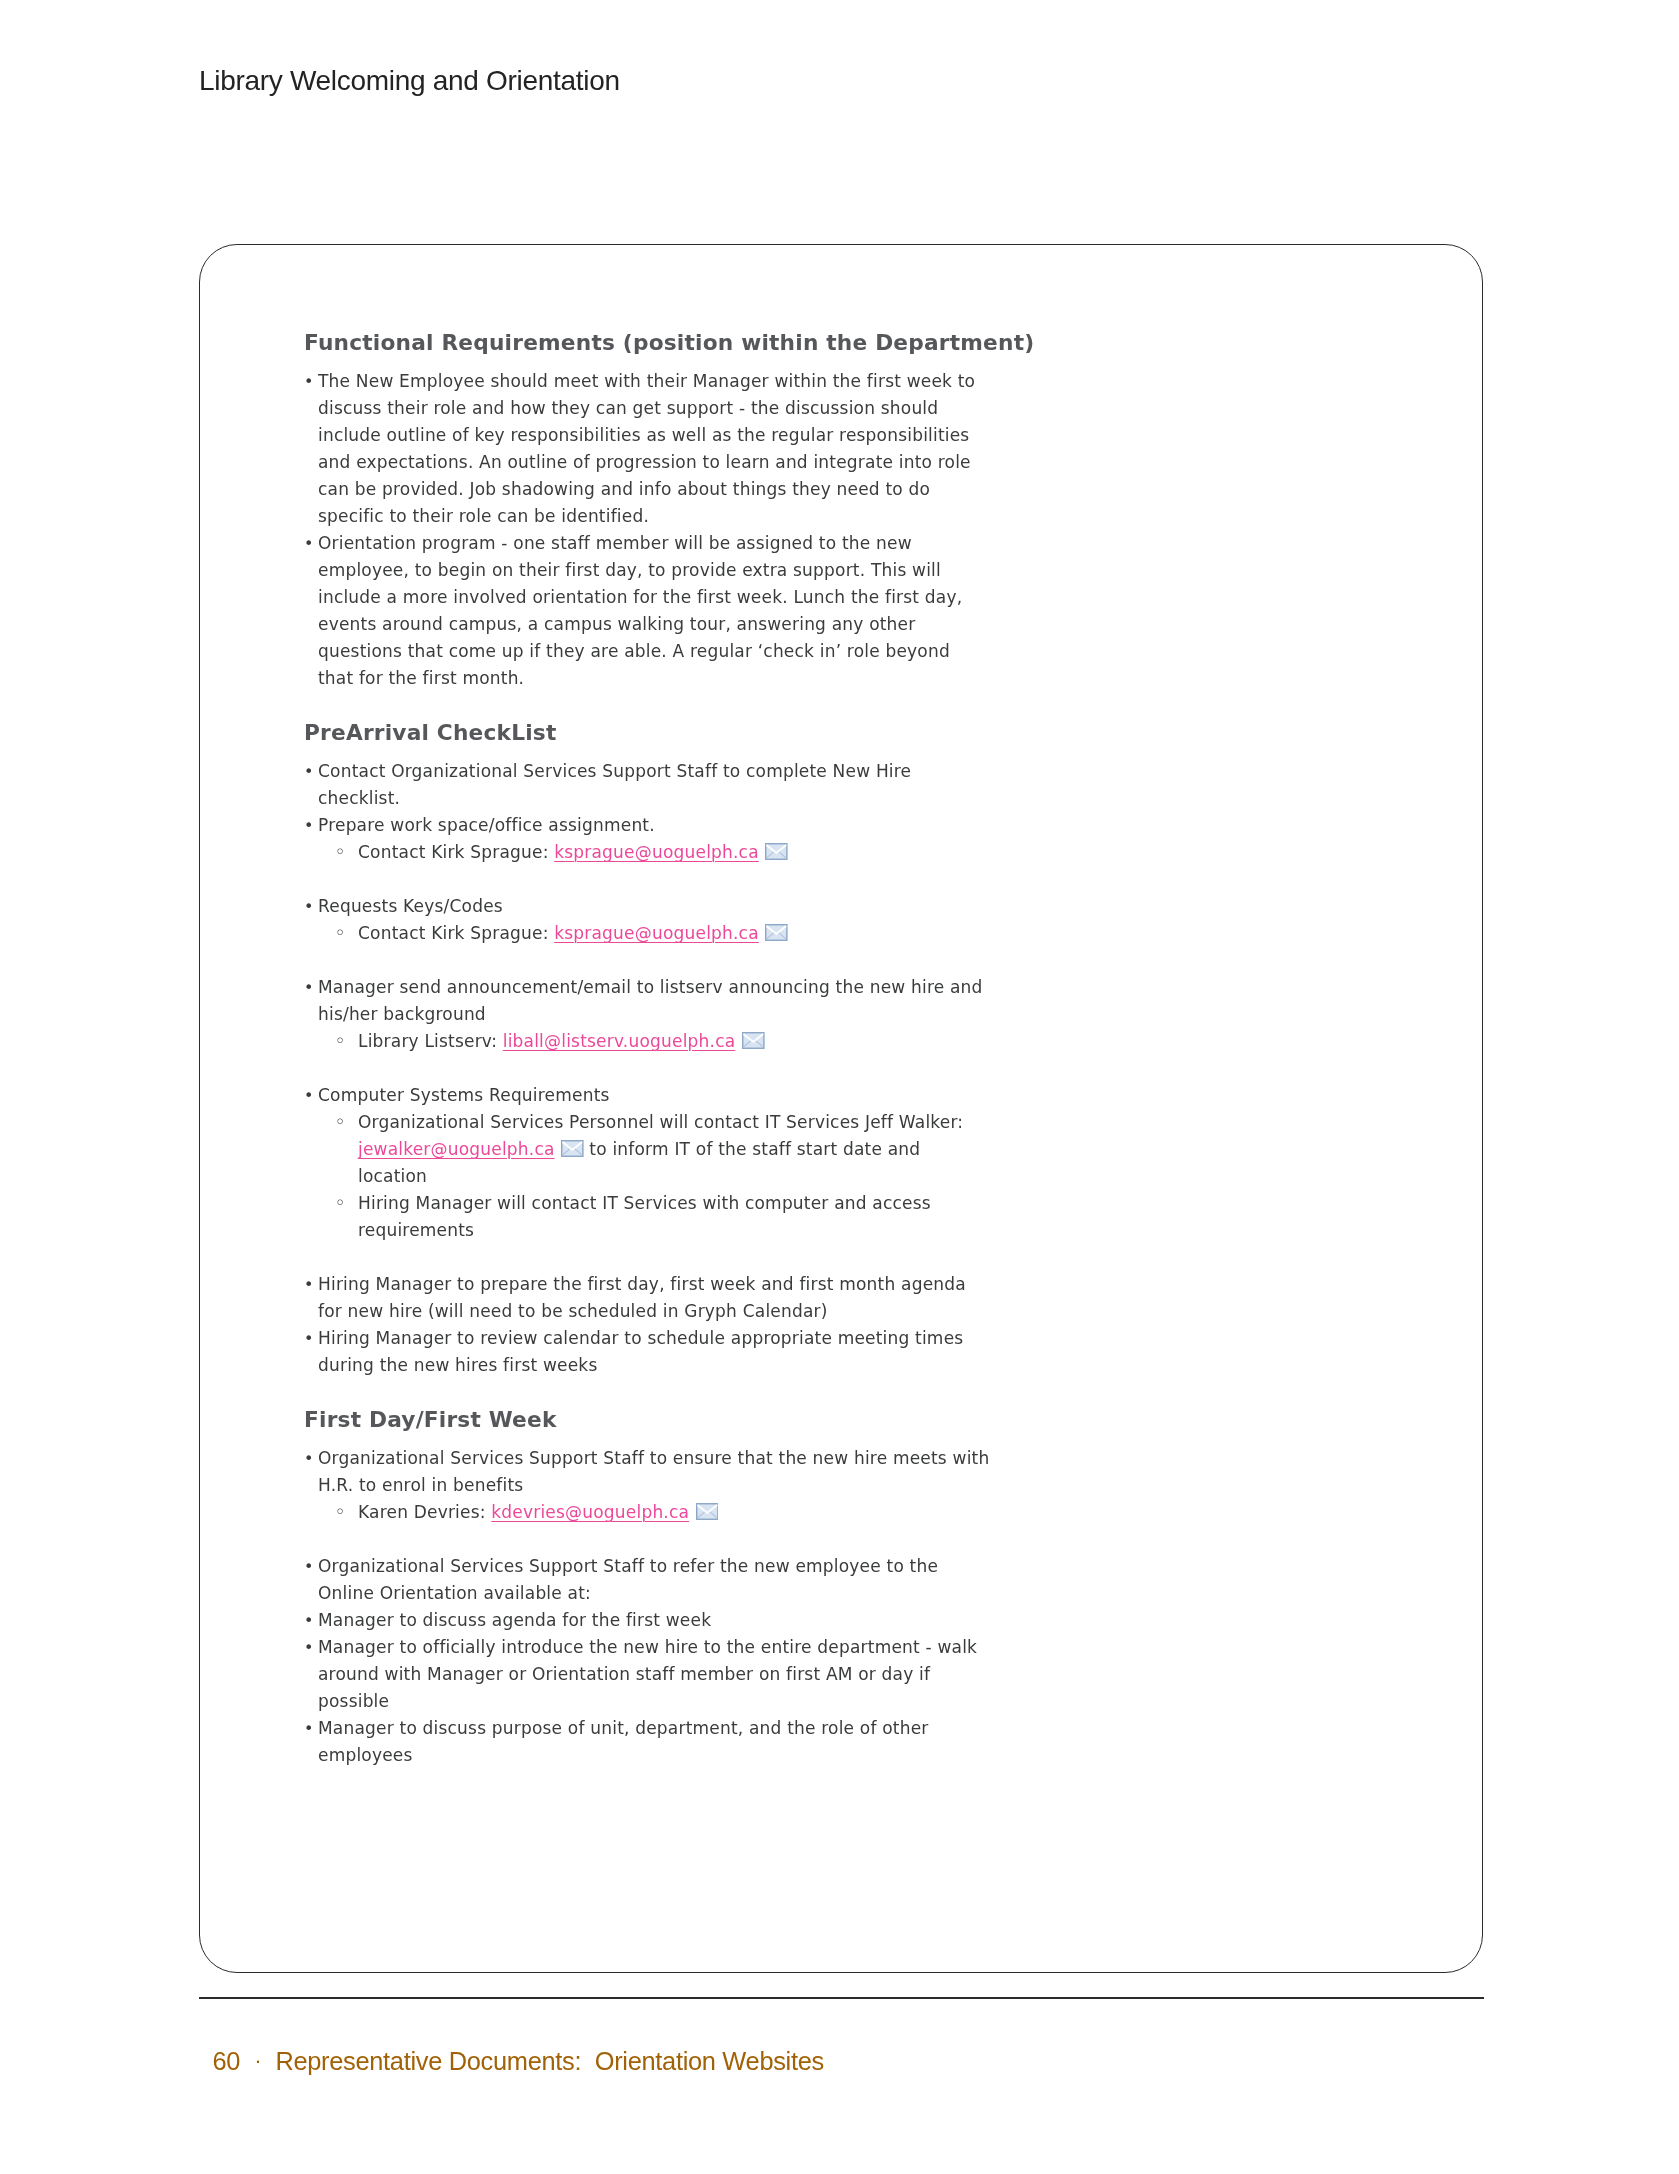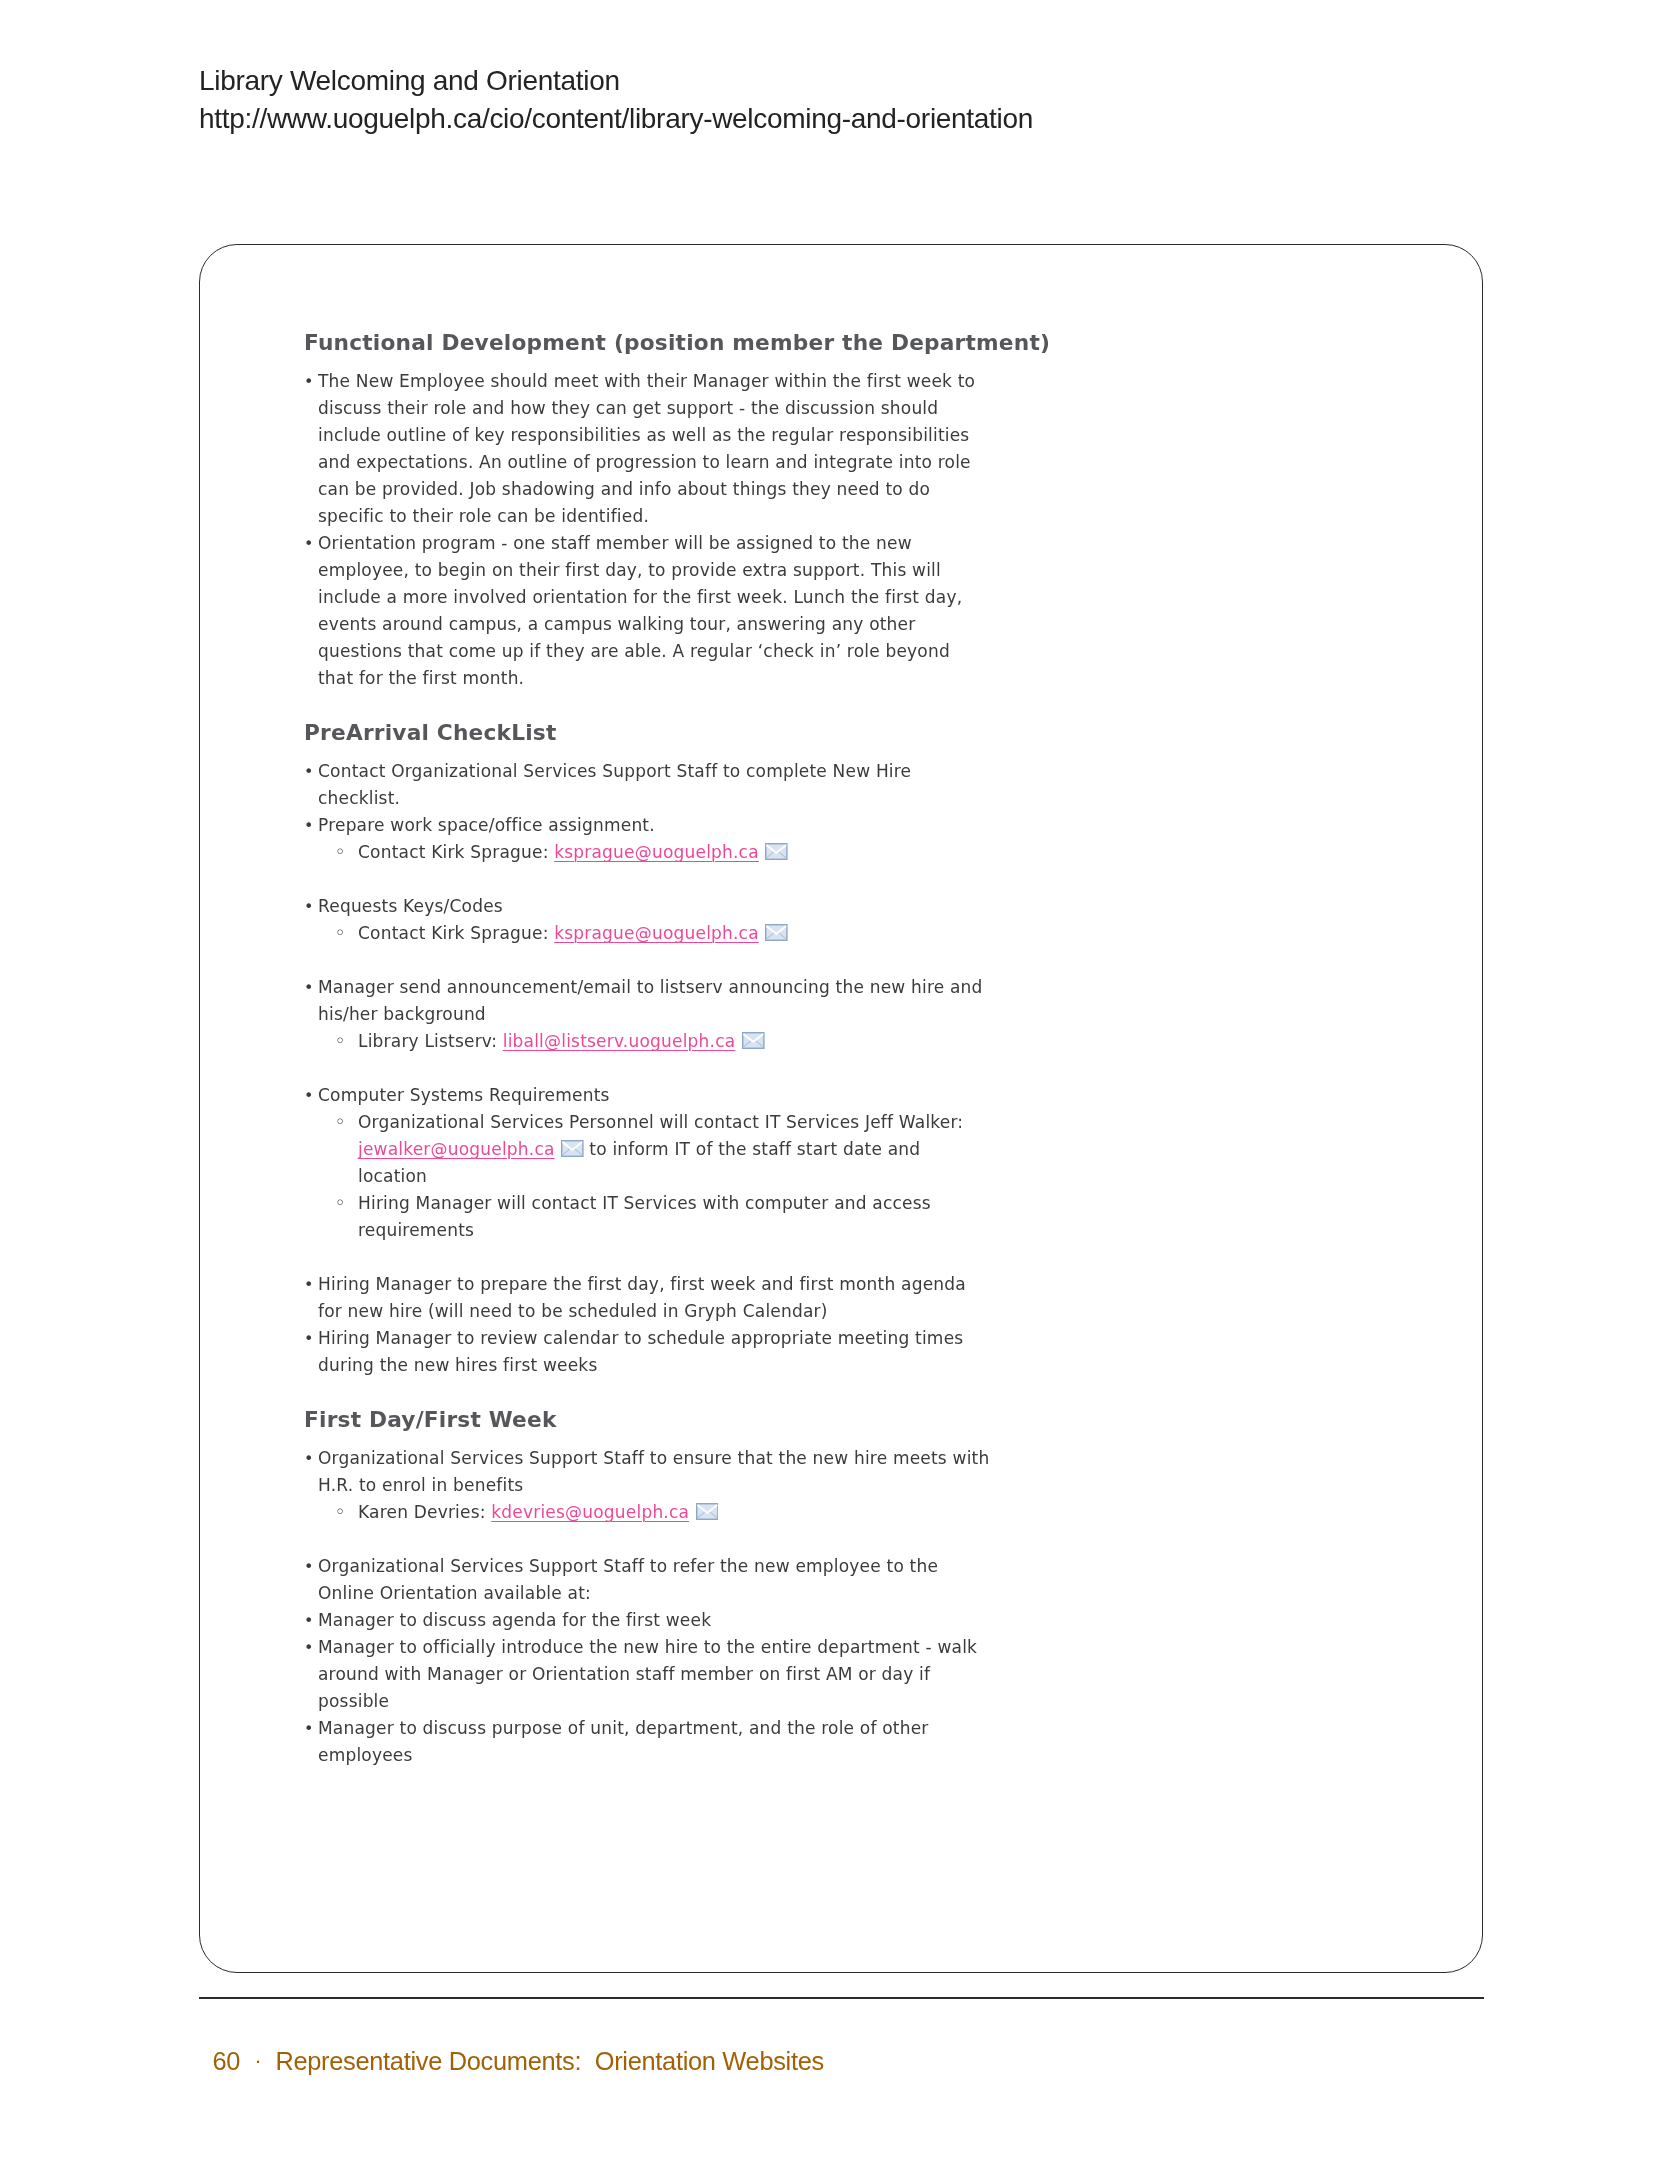--- a/index.html
+++ b/index.html
@@ -110,27 +110,26 @@
     letter-spacing: -0.3px;
     white-space: pre;
   }
   .page-footer .sep { margin: 0 14px; font-size: 22.6px; vertical-align: 1.9px; }
 </style>
 </head>
 <body>
 
 <header class="doc-header">
   <div class="subtitle">Library Welcoming and Orientation</div>
-  <div class="url">http://www.uoguelph.ca/cio/content/library-welcoming-and-orientation</div>
 </header>
 
 <div class="shot-box">
   <div class="sections" id="sections">
       <section class="section">
-        <h2>Functional Development (position member the Department)</h2>
+        <h2>Functional Requirements (position within the Department)</h2>
         <div class="blist">
           <div class="item lvl1"><span class="marker">•</span>The New Employee should meet with their Manager within the first week to discuss their role and how they can get support - the discussion should include outline of key responsibilities as well as the regular responsibilities and expectations. An outline of progression to learn and integrate into role can be provided. Job shadowing and info about things they need to do specific to their role can be identified.</div>
           <div class="item lvl1"><span class="marker">•</span>Orientation program - one staff member will be assigned to the new employee, to begin on their first day, to provide extra support. This will include a more involved orientation for the first week. Lunch the first day, events around campus, a campus walking tour, answering any other questions that come up if they are able. A regular ‘check in’ role beyond that for the first month.</div>
         </div>
       </section>
       <section class="section">
         <h2>PreArrival CheckList</h2>
         <div class="blist">
           <div class="item lvl1"><span class="marker">•</span>Contact Organizational Services Support Staff to complete New Hire checklist.</div>
           <div class="item lvl1"><span class="marker">•</span>Prepare work space/office assignment.</div>

